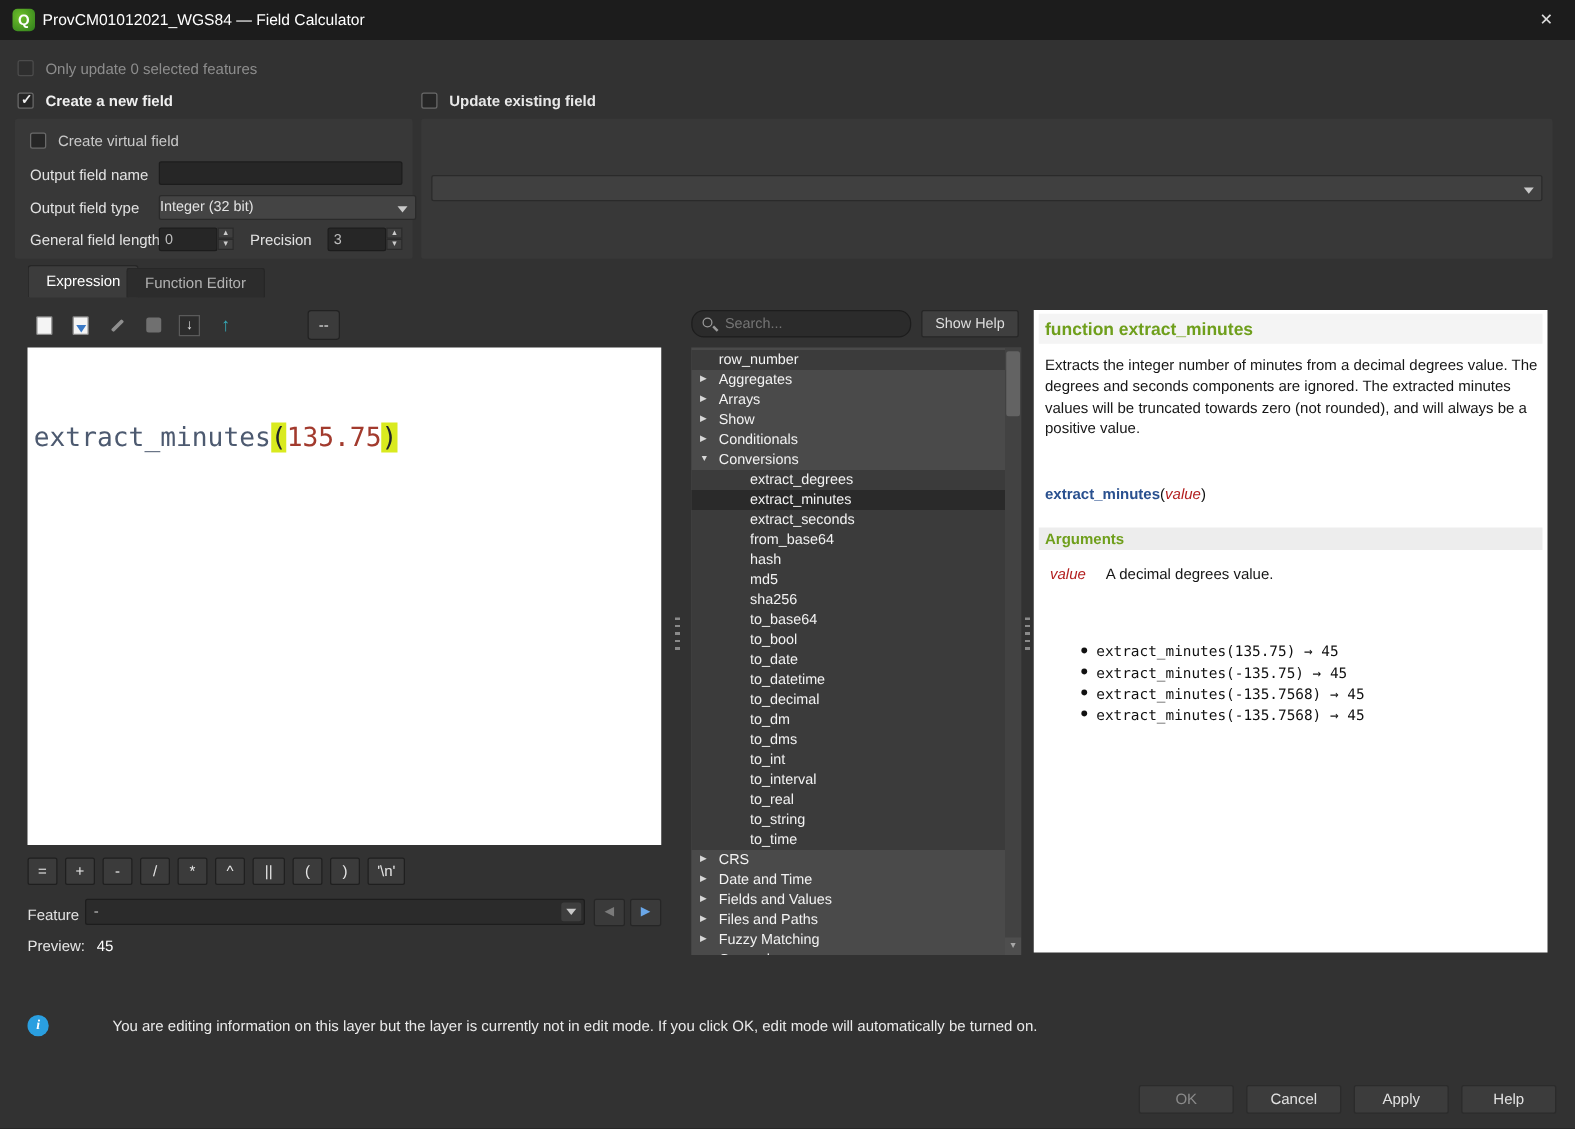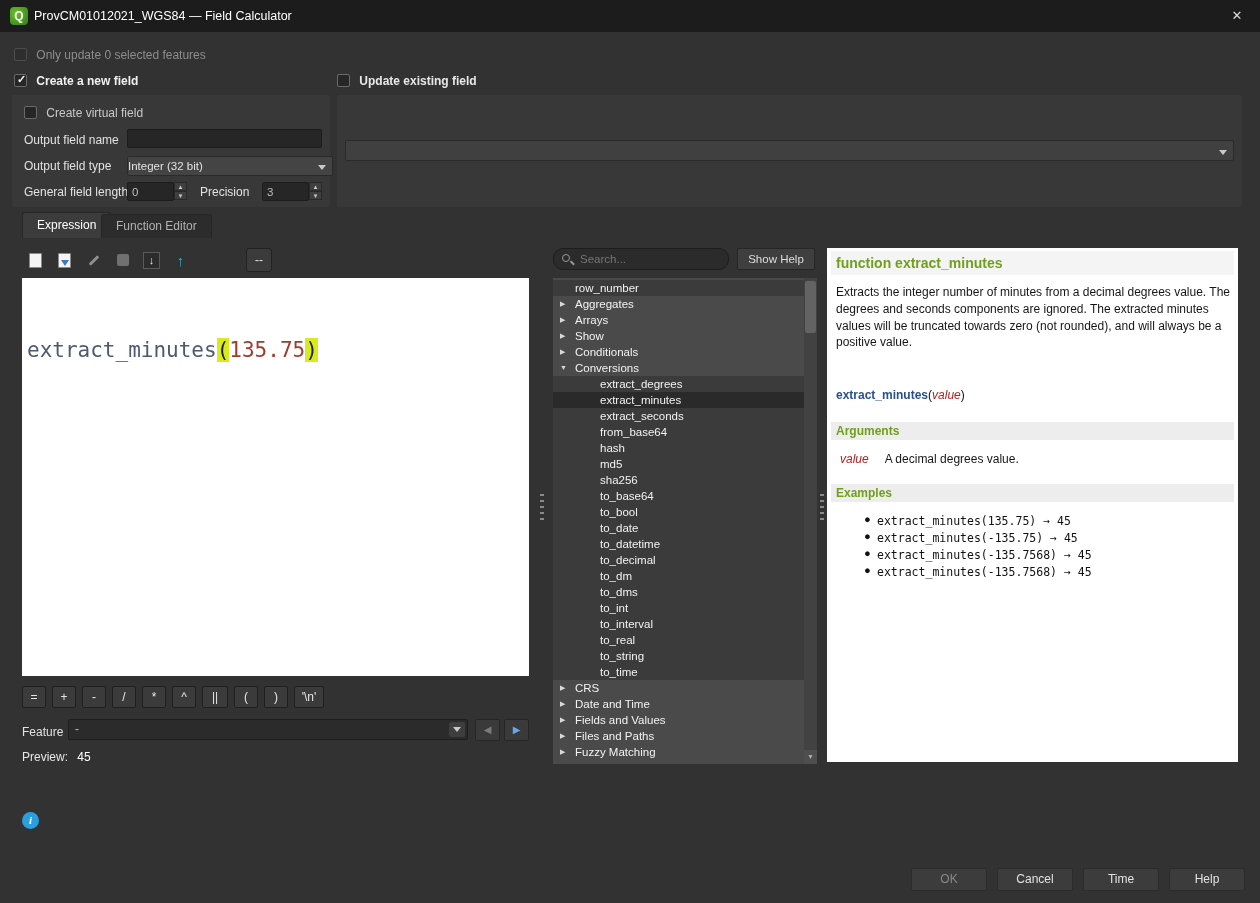--- a/index.html
+++ b/index.html
@@ -260,27 +260,27 @@
 
   <div class="abs helppane" style="left:827px; top:248px; width:411px; height:514px;">
     <div class="htitle">function extract_minutes</div>
     <div class="hdesc">Extracts the integer number of minutes from a decimal degrees value. The degrees and seconds components are ignored. The extracted minutes values will be truncated towards zero (not rounded), and will always be a positive value.</div>
 
     <div class="abs" style="left:9px; top:140px;"><span class="syn-fn">extract_minutes</span><span class="syn-paren">(</span><span class="syn-arg">value</span><span class="syn-paren">)</span></div>
 
     <div class="hstrip" style="top:174px;">Arguments</div>
     <div class="abs" style="left:13px; top:204px;"><span class="syn-arg">value</span><span style="margin-left:16px; font-size:12px; color:#161616;">A decimal degrees value.</span></div>
 
-    <div class="hstrip" style="top:236px;">Examples</div>
     <div class="ex-row" style="left:50px; top:266px;"><span class="ex-bullet">●</span><span>extract_minutes(135.75) → 45</span></div>
     <div class="ex-row" style="left:50px; top:283px;"><span class="ex-bullet">●</span><span>extract_minutes(-135.75) → 45</span></div>
     <div class="ex-row" style="left:50px; top:300px;"><span class="ex-bullet">●</span><span>extract_minutes(-135.7568) → 45</span></div>
     <div class="ex-row" style="left:50px; top:317px;"><span class="ex-bullet">●</span><span>extract_minutes(-135.7568) → 45</span></div>
   </div>
 
   <div class="abs infocircle" style="left:22px; top:812px;">i</div>
+  <div class="abs" style="left:90px; top:814px; color:#eaeaea;">You are editing information on this layer but the layer is currently not in edit mode. If you click OK, edit mode will automatically be turned on.</div>
 
   <div class="abs footbtn disabled" style="left:911px;  top:868px;">OK</div>
   <div class="abs footbtn" style="left:997px;  top:868px;">Cancel</div>
-  <div class="abs footbtn" style="left:1083px; top:868px;">Time</div>
+  <div class="abs footbtn" style="left:1083px; top:868px;">Apply</div>
   <div class="abs footbtn" style="left:1169px; top:868px;">Help</div>
 
 </div>
 
 </body></html>

